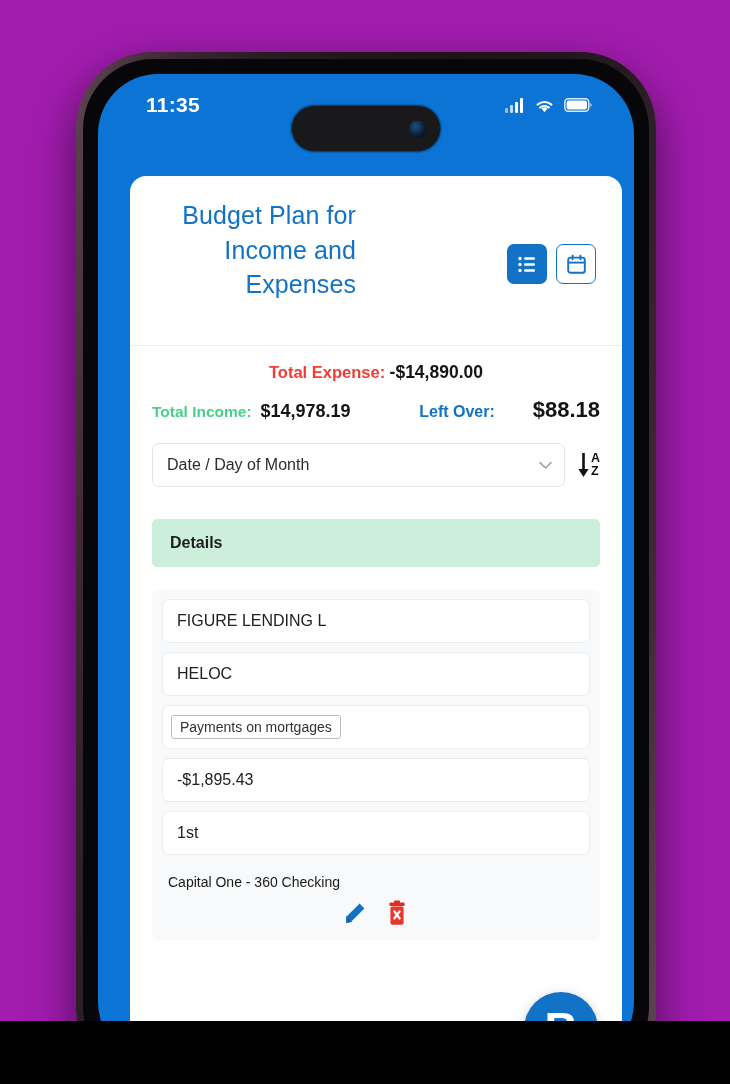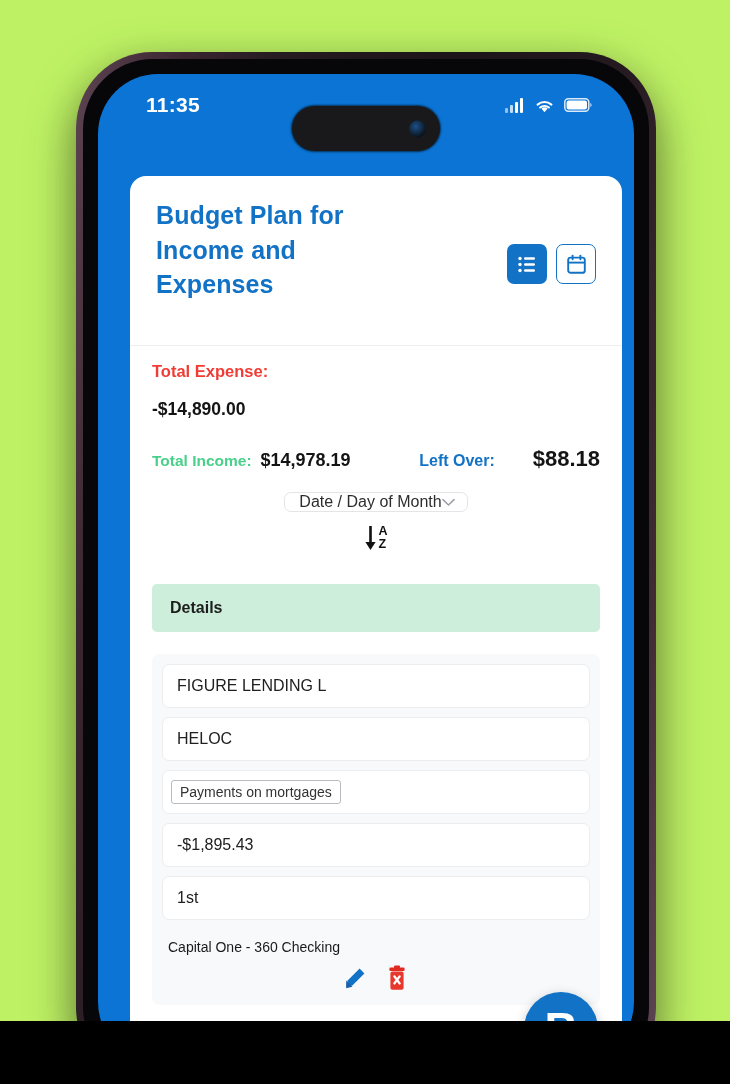--- a/index.html
+++ b/index.html
@@ -3,21 +3,21 @@
 <meta charset="utf-8">
 <style>
   * { box-sizing: border-box; margin: 0; padding: 0; }
   html, body {
     width: 730px; height: 1084px;
     background: #000000;
     font-family: "Liberation Sans", sans-serif;
     overflow: hidden;
   }
 
-  #stage { position: relative; width: 730px; height: 1084px; background: #bef264; }
+  #stage { position: relative; width: 730px; height: 1084px; background: #a21caf; }
 
   
   .back-panel {
     position: absolute;
     left: 104px; top: 511px;
     width: 524px; height: 510px;
     background: #ffffff;
     border-radius: 14px;
     box-shadow: 0 0 0 1px rgba(0,0,0,0.05);
   }
@@ -90,47 +90,47 @@
     overflow: hidden;
   }
 
   .app-header {
     padding: 22px 26px 14px 26px;
     display: flex; align-items: flex-start; justify-content: space-between;
     border-bottom: 1px solid #eeeeee;
     min-height: 170px;
   }
   .app-title {
-    color: #1272c6; font-size: 25px; font-weight: 700; line-height: 1.38;
-    max-width: 200px; letter-spacing: .1px;
+    color: #1272c6; font-size: 25px; font-weight: 400; line-height: 1.38;
+    max-width: 200px; letter-spacing: .1px; text-align: right;
   }
   .header-actions { display: flex; gap: 9px; margin-top: 46px; }
   .hbtn {
     width: 40px; height: 40px; border-radius: 7px;
     display: flex; align-items: center; justify-content: center;
   }
   .hbtn-filled { background: #1272c6; }
   .hbtn-outline { background: #ffffff; border: 1.6px solid #1272c6; }
 
   
   .totals { padding: 16px 22px 6px 22px; }
   .totals-row { display: flex; align-items: baseline; }
-  .totals-row.r1 { justify-content: center; margin-bottom: 26px; flex-direction: column; }
+  .totals-row.r1 { justify-content: center; margin-bottom: 14px; }
   .totals-row.r2 { justify-content: space-between; }
   .amt-label { font-weight: 700; }
   .amt-value { font-weight: 700; color: #141414; }
   .lbl-expense { color: #f03c35; font-size: 16.5px; }
   .val-expense { font-size: 17.5px; }
   .lbl-income  { color: #4ad08a; font-size: 15.5px; }
   .val-income  { font-size: 18px; }
   .lbl-left    { color: #1272c6; font-size: 16px; }
   .val-left    { font-size: 22px; margin-left: 29px; }
 
   
-  .sort-row { display: flex; align-items: center; gap: 12px; padding: 14px 22px 0 22px; flex-direction: column; }
+  .sort-row { display: flex; align-items: center; gap: 12px; padding: 14px 22px 0 22px; }
   .select-box {
     flex: 1; height: 44px; border: 1px solid #e3e5e8; border-radius: 7px;
     background: #ffffff; display: flex; align-items: center; justify-content: space-between;
     padding: 0 12px 0 14px; font-size: 16px; color: #2d2d2d;
   }
   .sort-az { display: flex; align-items: center; color: #111; }
   .sort-az .az { display: flex; flex-direction: column; font-size: 12.5px;
                  font-weight: 700; line-height: 1.02; margin-left: 1px; }
 
   

